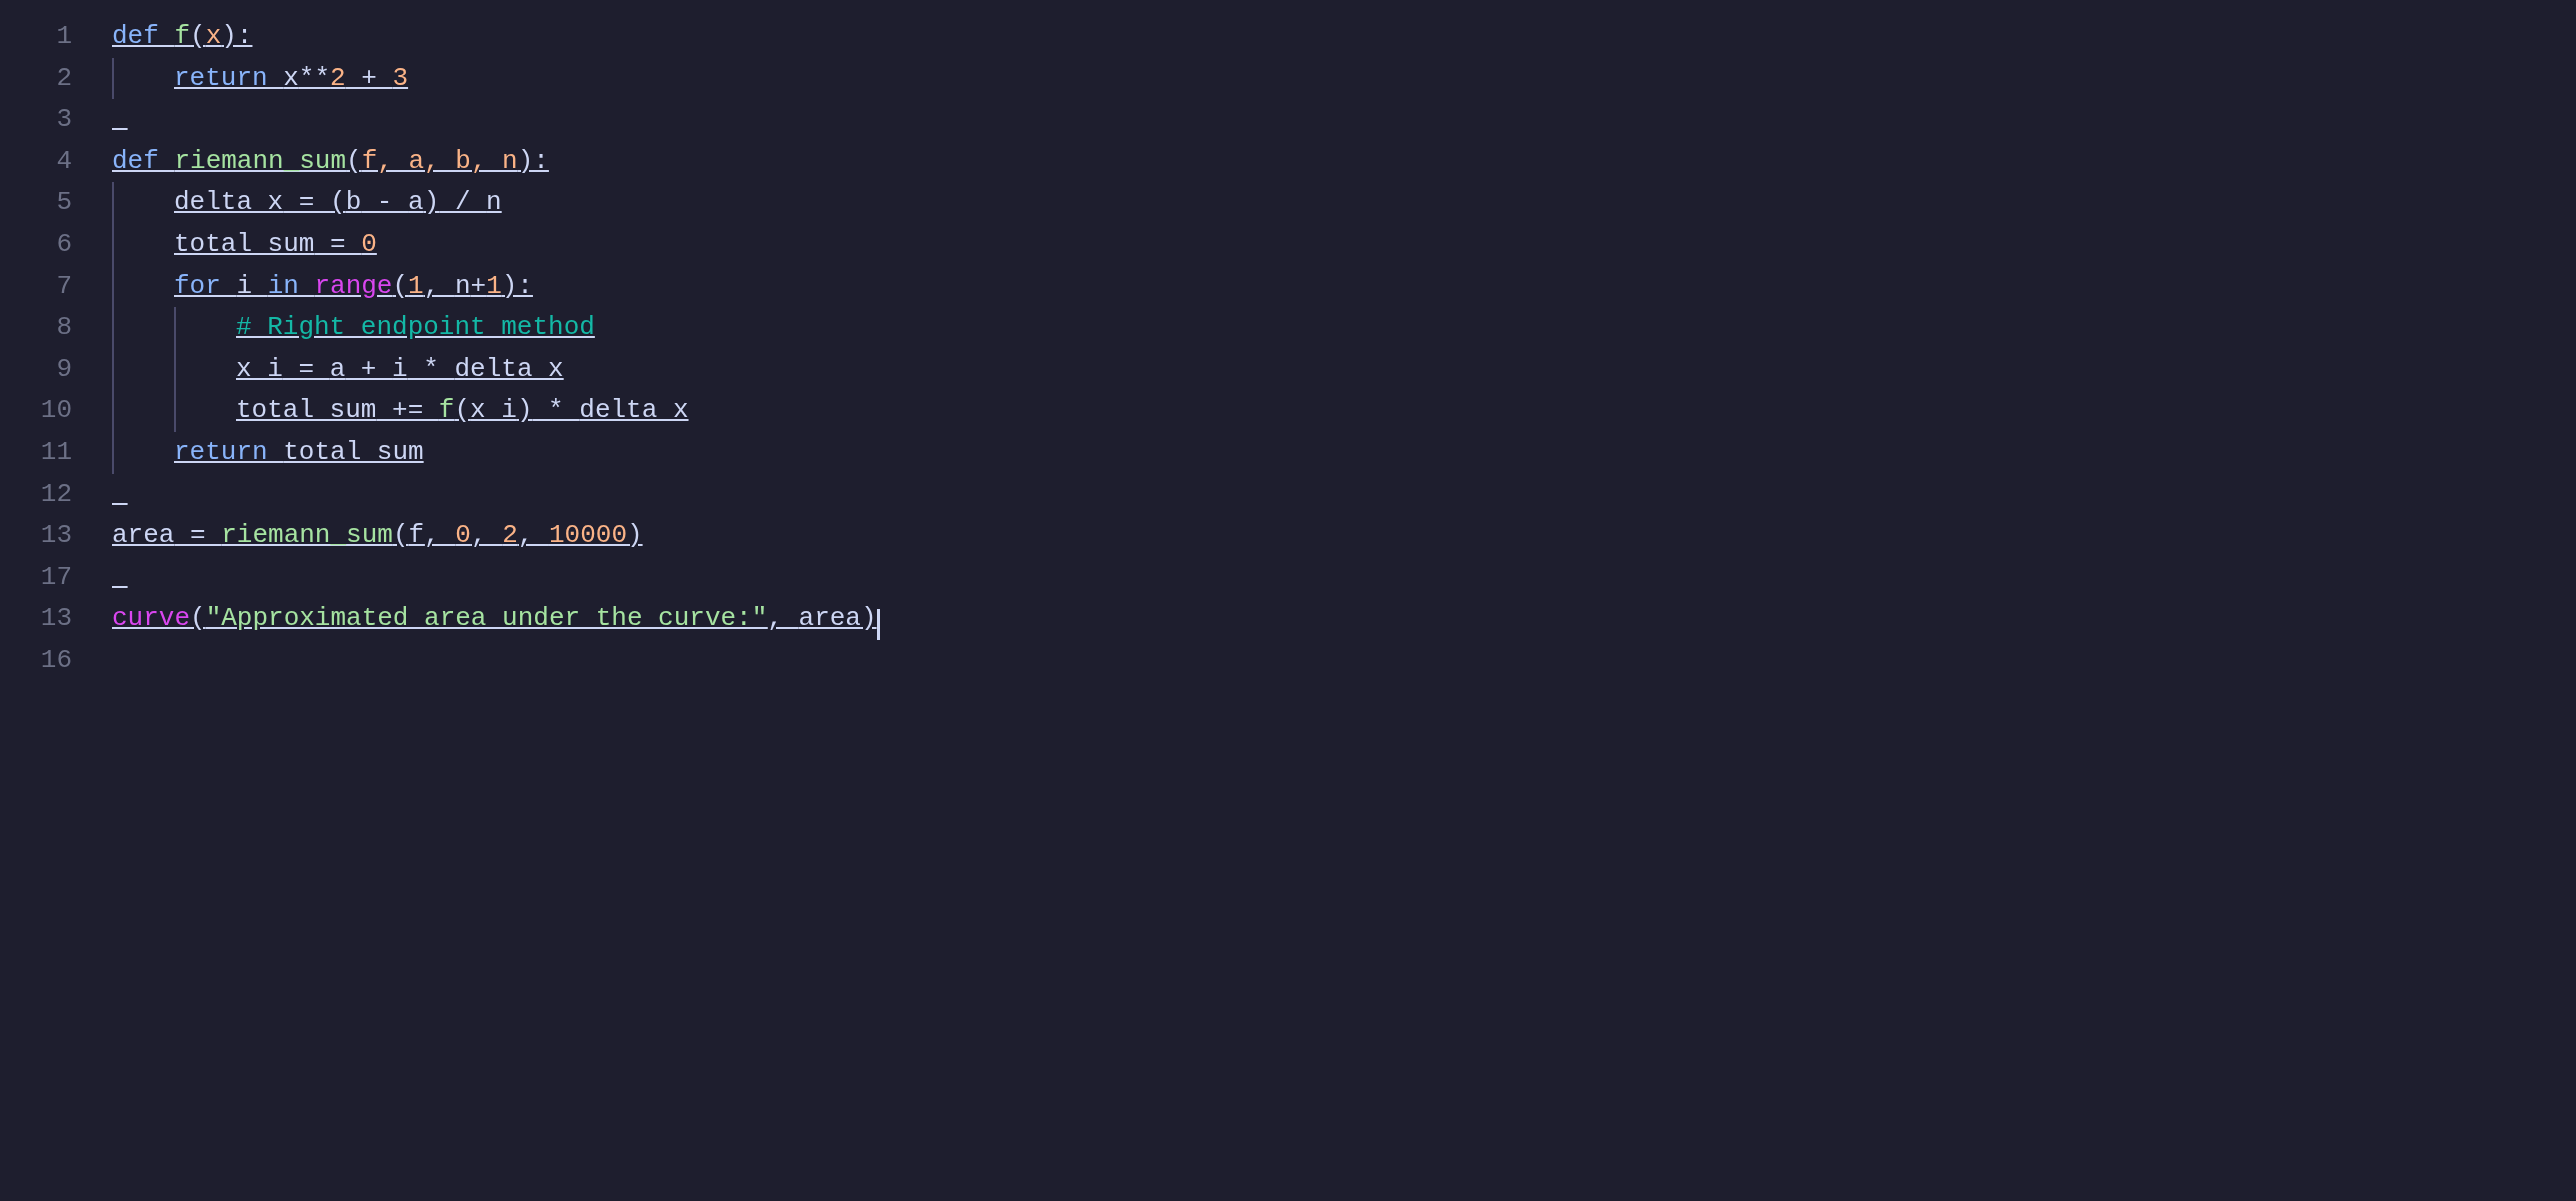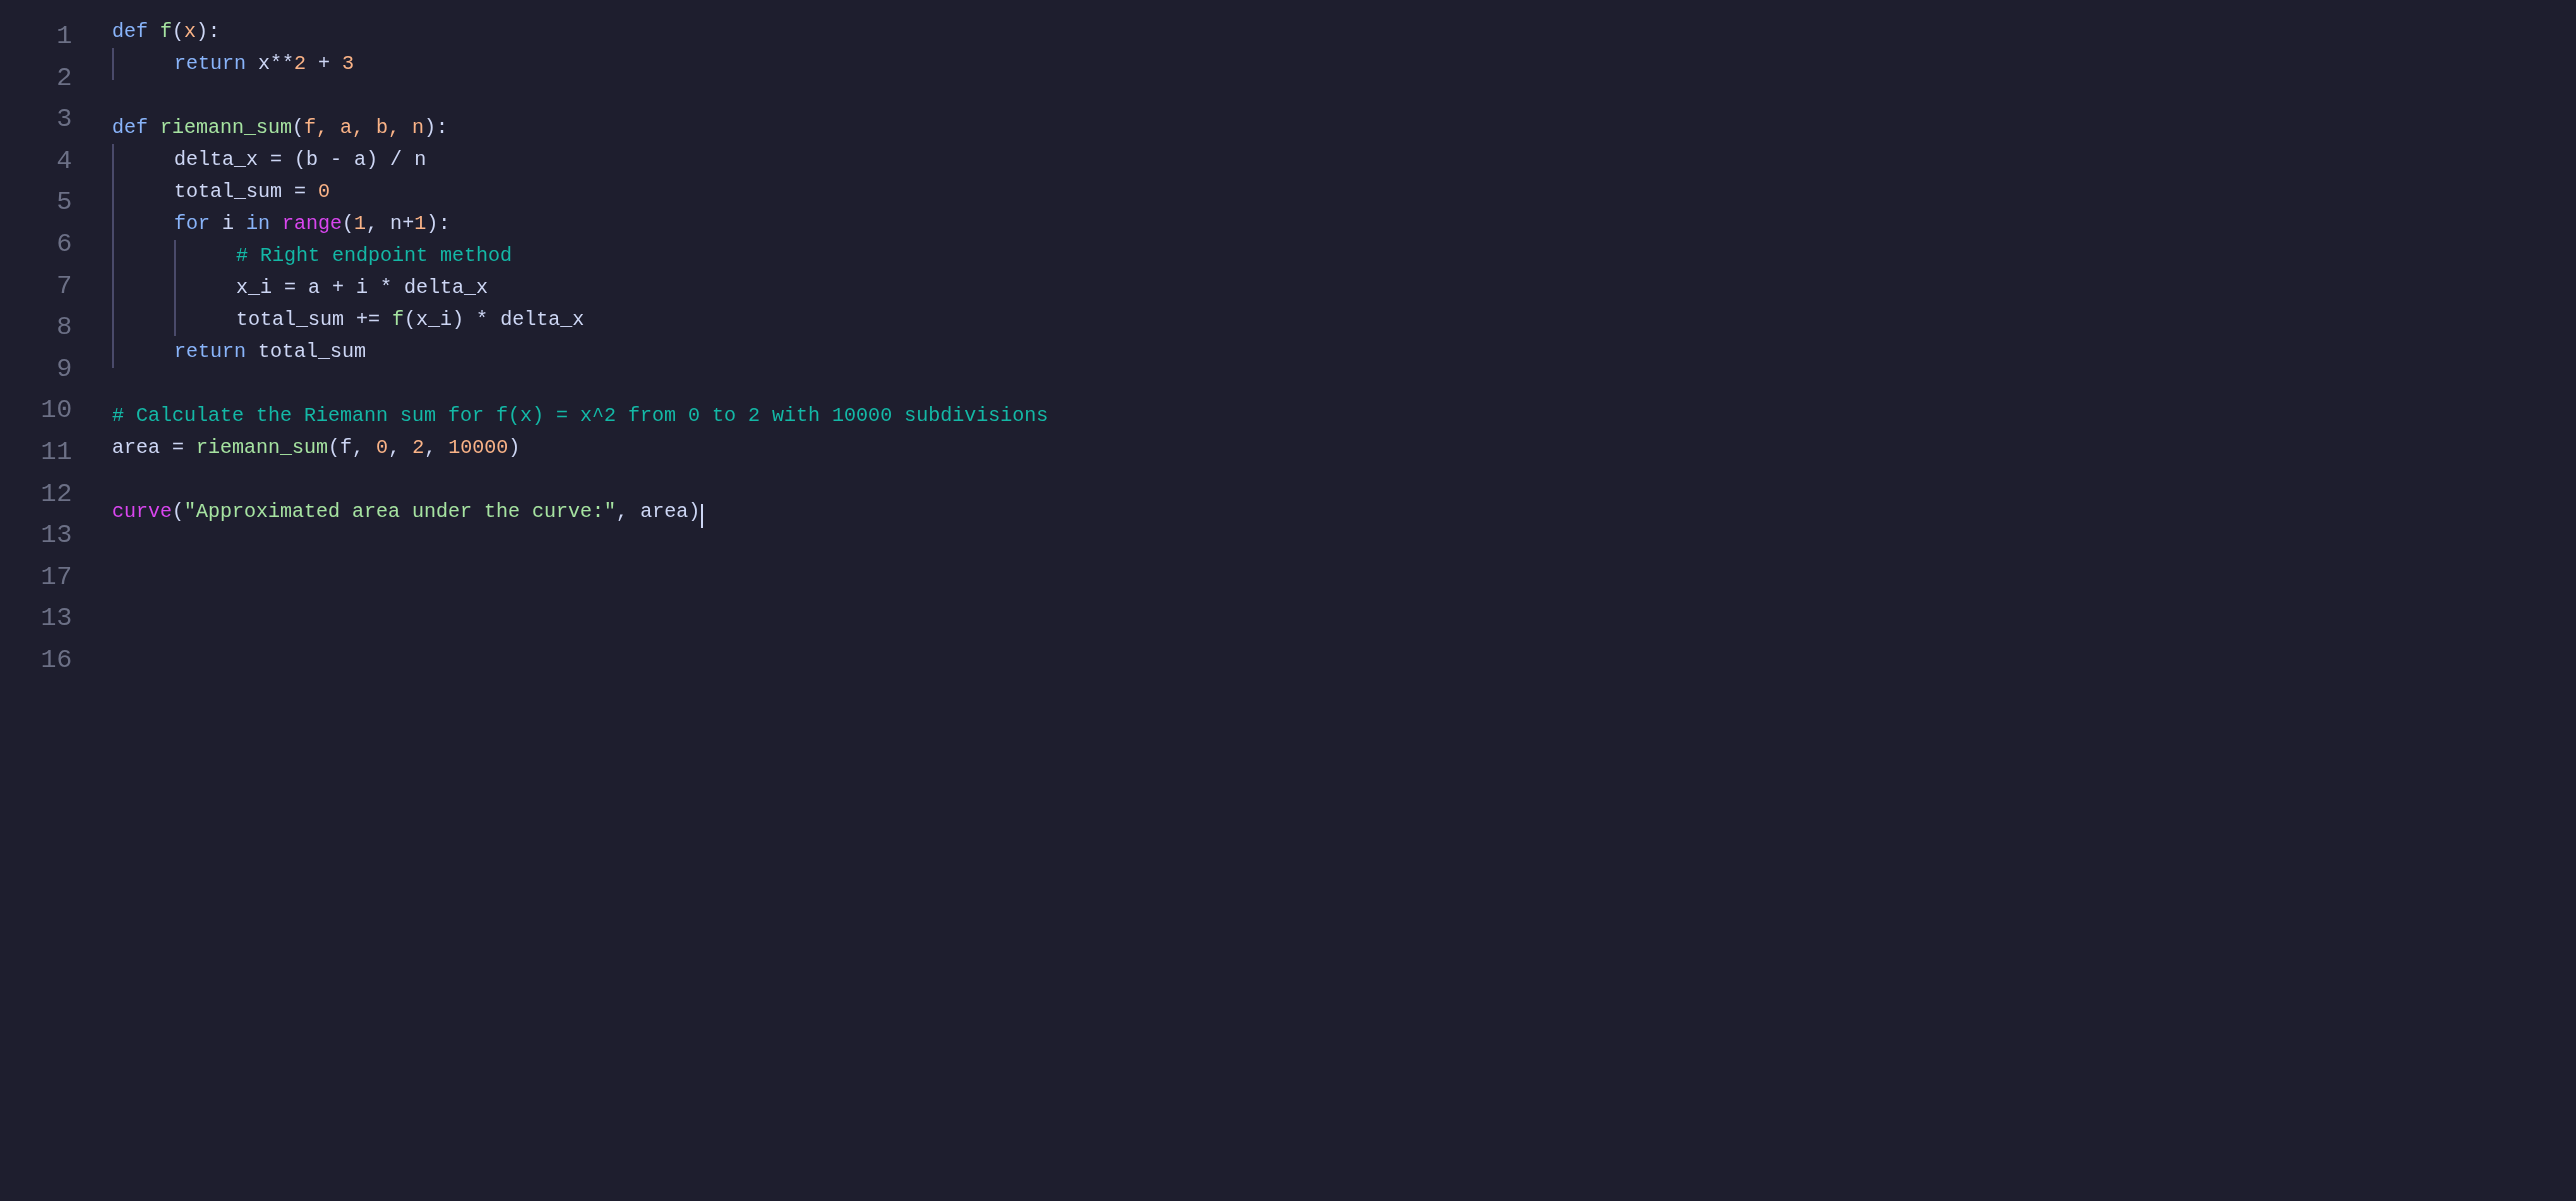--- a/index.html
+++ b/index.html
@@ -47,21 +47,22 @@
       padding: 0 16px;
       display: flex;
       flex-direction: column;
     }
 
     .code-line {
       display: flex;
       align-items: flex-end;
       line-height: 1.6;
       white-space: pre;
-      font-size: 20px;
+      font-size: 26px;
+      text-decoration: underline;
     }
 
     .keyword { color: #89b4fa; }          
     .function-name { color: #a6e3a1; }    
     .param { color: #fab387; }             
     .operator { color: #cdd6f4; }          
     .number { color: #fab387; }            
     .string { color: #a6e3a1; }            
     .comment { color: #14b8a6; }           
     .builtin { color: #d946ef; }           
@@ -171,23 +172,20 @@
     </div>
 
     <div class="code-line">
       <span style="display:inline-block;border-left:2.4px solid #4a4a6a;width:0;height:1.6em;vertical-align:middle;"></span>
       <span style="display:inline-block;width:60px;"></span>
       <span class="keyword">return </span><span class="variable">total_sum</span>
     </div>
 
     <div class="code-line">&nbsp;</div>
 
-    <div class="code-line">
-      <span class="comment"># Calculate the Riemann sum for f(x) = x^2 from 0 to 2 with 10000 subdivisions</span>
-    </div>
 
     <div class="code-line">
       <span class="variable">area</span><span class="operator"> = </span><span class="function-name">riemann_sum</span><span class="paren">(</span><span class="variable">f</span><span class="operator">, </span><span class="number">0</span><span class="operator">, </span><span class="number">2</span><span class="operator">, </span><span class="number">10000</span><span class="paren">)</span>
     </div>
 
     <div class="code-line">&nbsp;</div>
 
     <div class="code-line">
       <span class="builtin">curve</span><span class="paren">(</span><span class="string">"Approximated area under the curve:"</span><span class="operator">, </span><span class="variable">area</span><span class="paren">)</span><span class="cursor"></span>
     </div>

